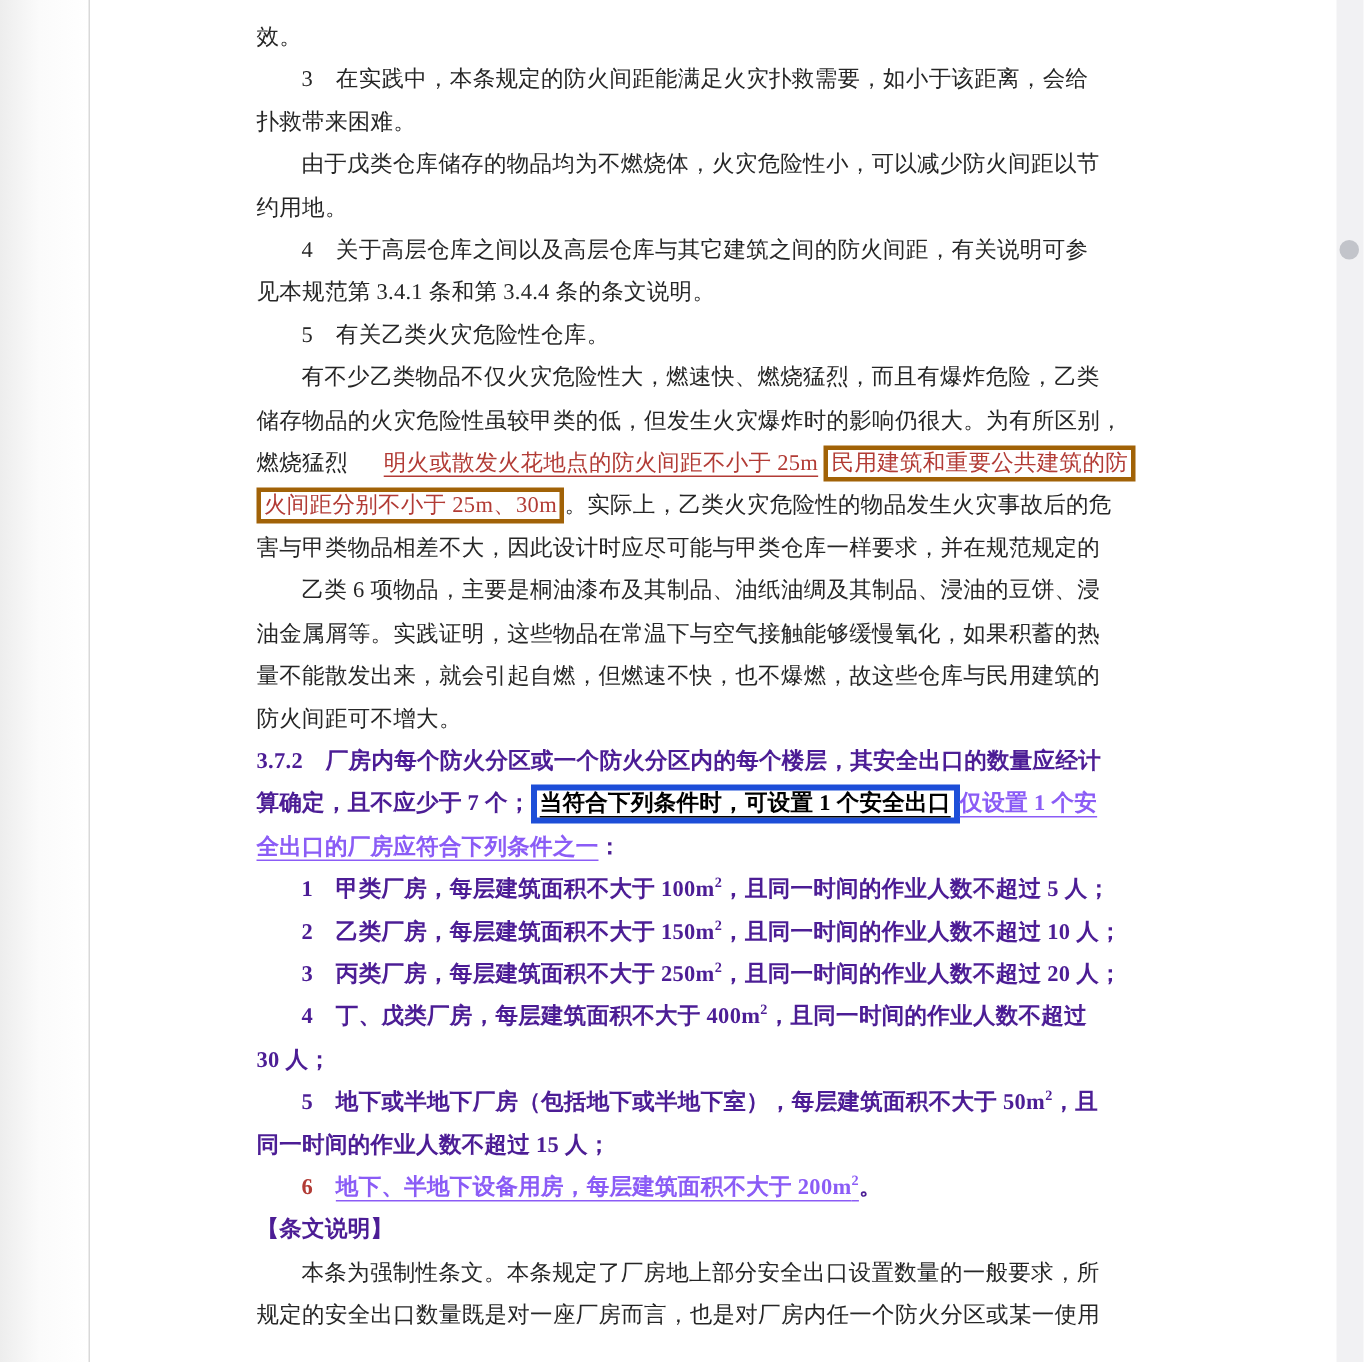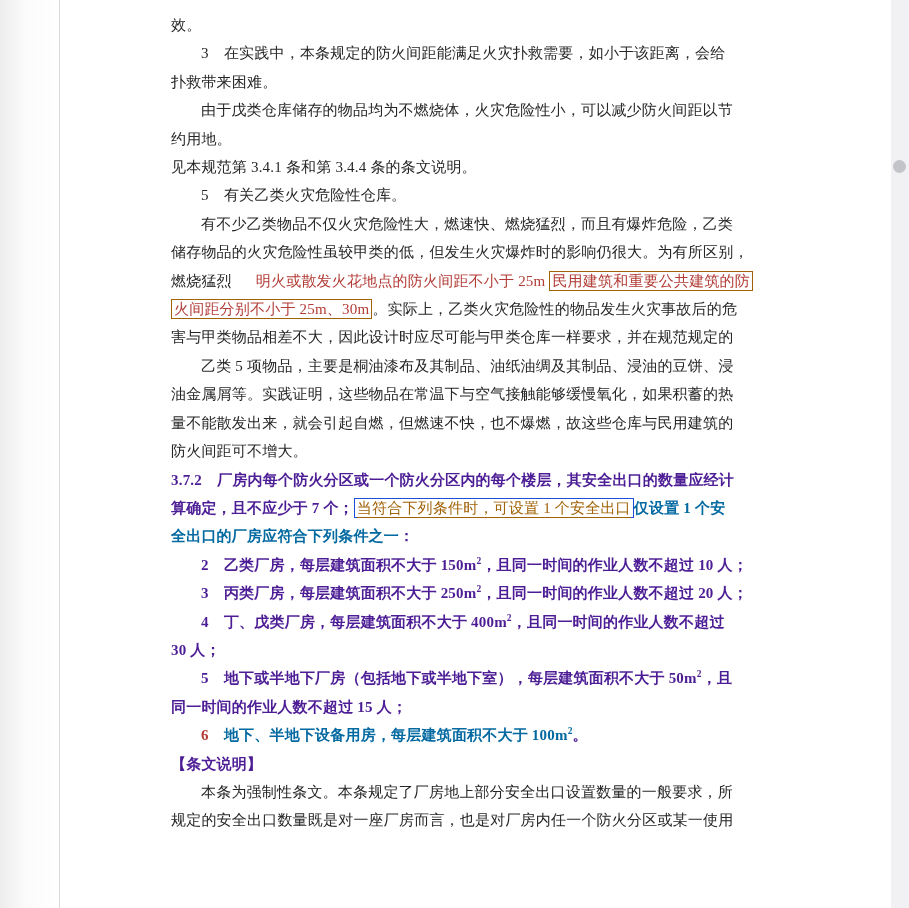--- a/index.html
+++ b/index.html
@@ -26,58 +26,60 @@
   
   #doc{
     position:absolute;left:171px;top:11px;width:578px;
     font-size:15px;color:#262626;letter-spacing:0.2px;
   }
   .line{height:28.42px;line-height:28.42px;white-space:nowrap;}
   .indent{padding-left:30px;}
   .s-n{color:#262626;}
   .s-b{color:#4c1d95;font-weight:600;}
   .s-r{color:#b23b35;font-weight:600;}
-  .s-ru{color:#b23b35;text-underline-offset:4px;text-decoration-thickness:1px;padding-left:24px;}
-  .s-rub{color:#0369a1;font-weight:600;text-underline-offset:4px;text-decoration-thickness:1px;}
-  .s-rbox{color:#b23b35;border:1px solid #a16207;padding:1px 2px;}
-  .s-rboxu{color:#a16207;font-weight:400;border:1px solid #1d4ed8;padding:1px 2px;text-decoration:underline;text-underline-offset:4px;text-decoration-thickness:1px;}
+  .s-ru{color:#b23b35;text-decoration:underline;text-underline-offset:4px;text-decoration-thickness:1px;padding-left:24px;}
+  .s-rub{color:#8b5cf6;font-weight:600;text-decoration:underline;text-underline-offset:4px;text-decoration-thickness:1px;}
+  .s-rbox{color:#b23b35;border:3px solid #a16207;padding:1px 2px;}
+  .s-rboxu{color:#000000;font-weight:700;border:4px solid #1d4ed8;padding:1px 2px;text-decoration:underline;text-underline-offset:4px;text-decoration-thickness:1px;}
   sup{font-size:9.5px;vertical-align:super;line-height:0;}
 </style>
 </head>
 <body>
 
 <div class="left-shadow"></div>
 
 <div id="doc">
     <div class="line"><span class="s-n">效。</span></div>
     <div class="line indent"><span class="s-n">3　在实践中，本条规定的防火间距能满足火灾扑救需要，如小于该距离，会给</span></div>
     <div class="line"><span class="s-n">扑救带来困难。</span></div>
     <div class="line indent"><span class="s-n">由于戊类仓库储存的物品均为不燃烧体，火灾危险性小，可以减少防火间距以节</span></div>
     <div class="line"><span class="s-n">约用地。</span></div>
+    <div class="line indent"><span class="s-n">4　关于高层仓库之间以及高层仓库与其它建筑之间的防火间距，有关说明可参</span></div>
     <div class="line"><span class="s-n">见本规范第 3.4.1 条和第 3.4.4 条的条文说明。</span></div>
     <div class="line indent"><span class="s-n">5　有关乙类火灾危险性仓库。</span></div>
     <div class="line indent"><span class="s-n">有不少乙类物品不仅火灾危险性大，燃速快、燃烧猛烈，而且有爆炸危险，乙类</span></div>
     <div class="line"><span class="s-n">储存物品的火灾危险性虽较甲类的低，但发生火灾爆炸时的影响仍很大。为有所区别，</span></div>
     <div class="line"><span class="s-n">燃烧猛烈</span><span class="s-ru">明火或散发火花地点的防火间距不小于 25m</span><span class="s-n"> </span><span class="s-rbox">民用建筑和重要公共建筑的防</span></div>
     <div class="line"><span class="s-rbox">火间距分别不小于 25m、30m</span><span class="s-n">。实际上，乙类火灾危险性的物品发生火灾事故后的危</span></div>
     <div class="line"><span class="s-n">害与甲类物品相差不大，因此设计时应尽可能与甲类仓库一样要求，并在规范规定的</span></div>
-    <div class="line indent"><span class="s-n">乙类 5 项物品，主要是桐油漆布及其制品、油纸油绸及其制品、浸油的豆饼、浸</span></div>
+    <div class="line indent"><span class="s-n">乙类 6 项物品，主要是桐油漆布及其制品、油纸油绸及其制品、浸油的豆饼、浸</span></div>
     <div class="line"><span class="s-n">油金属屑等。实践证明，这些物品在常温下与空气接触能够缓慢氧化，如果积蓄的热</span></div>
     <div class="line"><span class="s-n">量不能散发出来，就会引起自燃，但燃速不快，也不爆燃，故这些仓库与民用建筑的</span></div>
     <div class="line"><span class="s-n">防火间距可不增大。</span></div>
     <div class="line"><span class="s-b">3.7.2　厂房内每个防火分区或一个防火分区内的每个楼层，其安全出口的数量应经计</span></div>
     <div class="line"><span class="s-b">算确定，且不应少于 7 个；</span><span class="s-rboxu">当符合下列条件时，可设置 1 个安全出口</span><span class="s-rub">仅设置 1 个安</span></div>
     <div class="line"><span class="s-rub">全出口的厂房应符合下列条件之一</span><span class="s-b">：</span></div>
+    <div class="line indent"><span class="s-b">1　甲类厂房，每层建筑面积不大于 100m</span><span class="s-b"><sup>2</sup></span><span class="s-b">，且同一时间的作业人数不超过 5 人；</span></div>
     <div class="line indent"><span class="s-b">2　乙类厂房，每层建筑面积不大于 150m</span><span class="s-b"><sup>2</sup></span><span class="s-b">，且同一时间的作业人数不超过 10 人；</span></div>
     <div class="line indent"><span class="s-b">3　丙类厂房，每层建筑面积不大于 250m</span><span class="s-b"><sup>2</sup></span><span class="s-b">，且同一时间的作业人数不超过 20 人；</span></div>
     <div class="line indent"><span class="s-b">4　丁、戊类厂房，每层建筑面积不大于 400m</span><span class="s-b"><sup>2</sup></span><span class="s-b">，且同一时间的作业人数不超过</span></div>
     <div class="line"><span class="s-b">30 人；</span></div>
     <div class="line indent"><span class="s-b">5　地下或半地下厂房（包括地下或半地下室），每层建筑面积不大于 50m</span><span class="s-b"><sup>2</sup></span><span class="s-b">，且</span></div>
     <div class="line"><span class="s-b">同一时间的作业人数不超过 15 人；</span></div>
-    <div class="line indent"><span class="s-r">6　</span><span class="s-rub">地下、半地下设备用房，每层建筑面积不大于 100m</span><span class="s-rub"><sup>2</sup></span><span class="s-b">。</span></div>
+    <div class="line indent"><span class="s-r">6　</span><span class="s-rub">地下、半地下设备用房，每层建筑面积不大于 200m</span><span class="s-rub"><sup>2</sup></span><span class="s-b">。</span></div>
     <div class="line"><span class="s-b">【条文说明】</span></div>
     <div class="line indent"><span class="s-n">本条为强制性条文。本条规定了厂房地上部分安全出口设置数量的一般要求，所</span></div>
     <div class="line"><span class="s-n">规定的安全出口数量既是对一座厂房而言，也是对厂房内任一个防火分区或某一使用</span></div>
   </div>
 
 <div class="scroll-track">
   <div class="scroll-thumb"></div>
 </div>
 
 </body></html>

